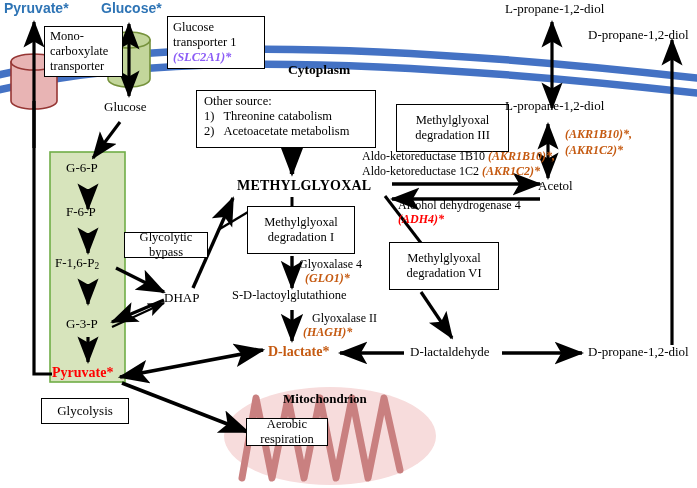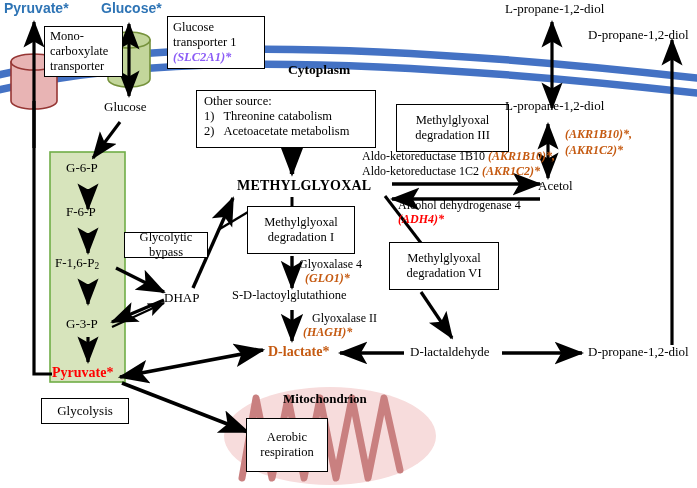--- a/index.html
+++ b/index.html
@@ -199,18 +199,18 @@
   <div class="lbl orange" style="left:565px;top:144px;font-size:12px;">(AKR1C2)*</div>
 
   <div class="lbl" style="left:505px;top:99px;font-size:13px;">L-propane-1,2-diol</div>
   <div class="lbl" style="left:505px;top:2px;font-size:13px;">L-propane-1,2-diol</div>
   <div class="lbl" style="left:588px;top:28px;font-size:13px;">D-propane-1,2-diol</div>
   <div class="lbl" style="left:588px;top:345px;font-size:13px;">D-propane-1,2-diol</div>
 
   <div class="lbl" style="left:410px;top:345px;font-size:13px;">D-lactaldehyde</div>
 
   <div class="lbl bld" style="left:283px;top:392px;font-size:13px;">Mitochondrion</div>
-  <div class="box" style="left:246px;top:418px;width:82px;height:54px;font-size:12.5px;">
+  <div class="box" style="left:246px;top:418px;width:82px;height:28px;font-size:12.5px;">
     <span>Aerobic</span>
     <span>respiration</span>
   </div>
 
 </div>
 
 </body></html>

